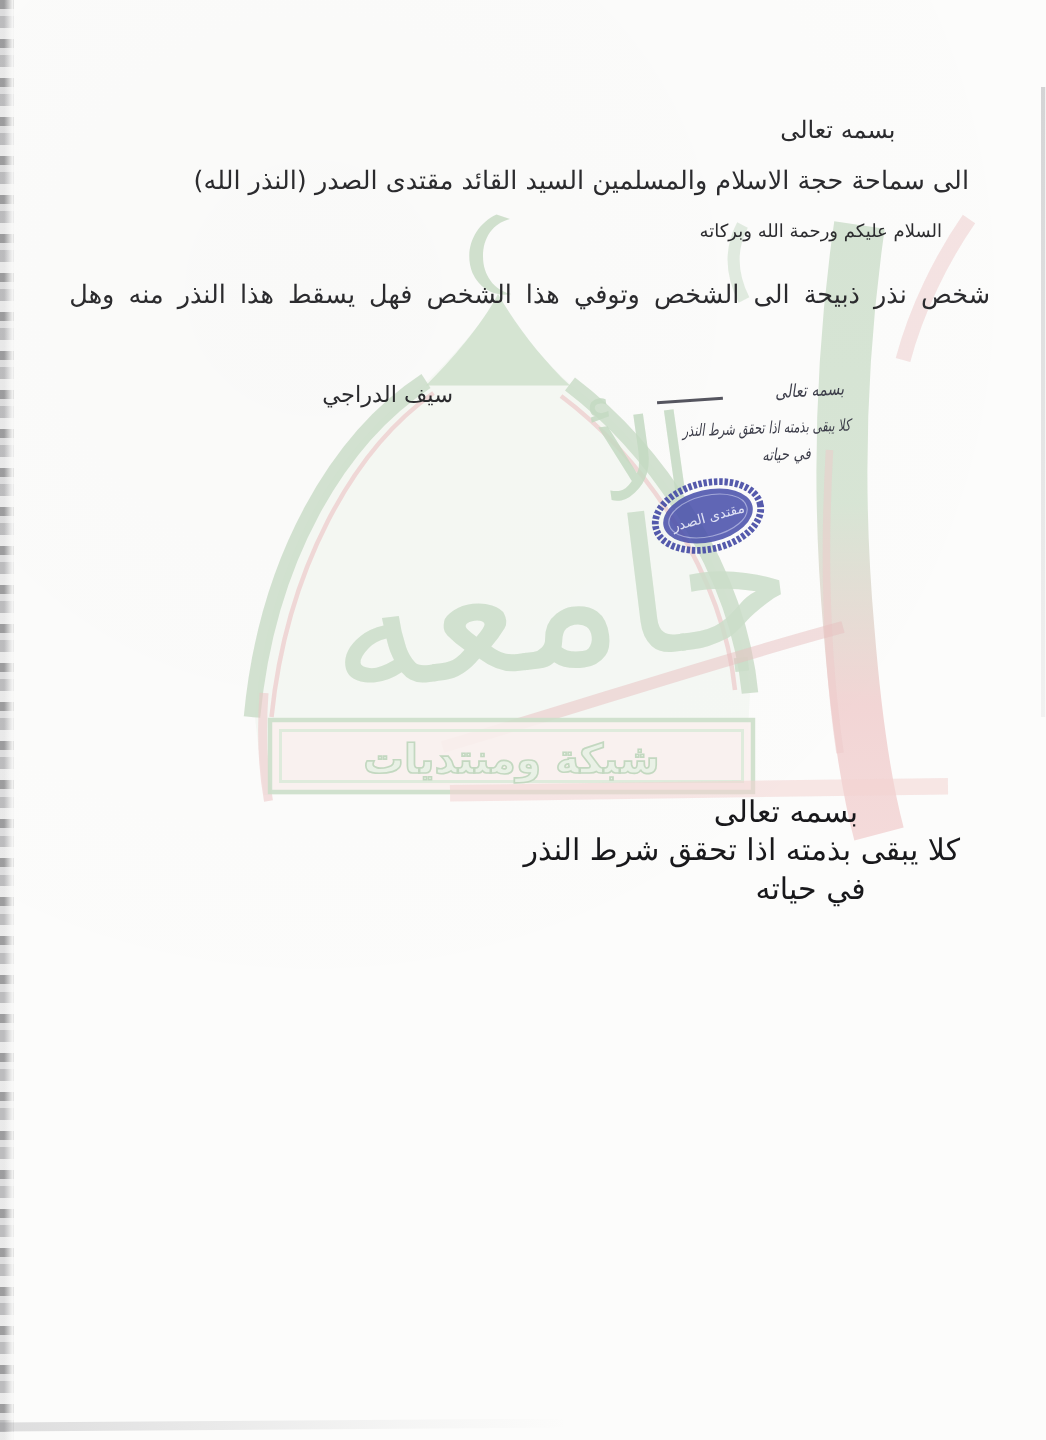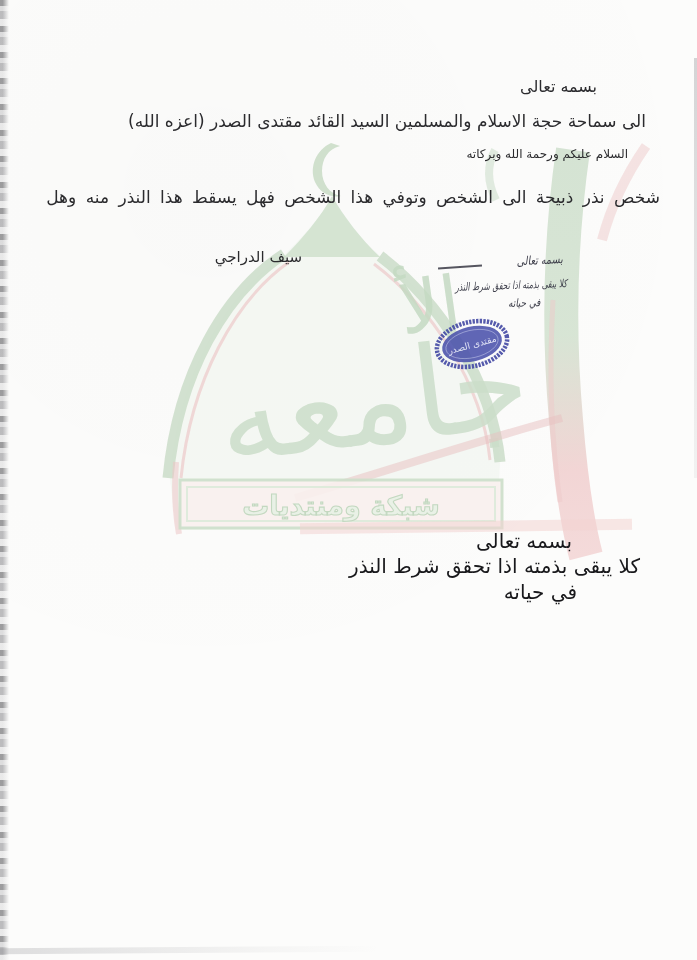--- a/index.html
+++ b/index.html
@@ -95,28 +95,28 @@
     <g>
       <rect x="180" y="480" width="322" height="48" fill="#faf1ef" stroke="#cddfca" stroke-width="3" opacity="0.9"></rect>
       <rect x="187" y="487" width="308" height="34" fill="none" stroke="#dcead9" stroke-width="2" opacity="0.9"></rect>
       <text x="341" y="515" font-size="27" font-weight="bold" fill="#e9f1e6" stroke="#c3d8c0" stroke-width="1.1" text-anchor="middle" font-family="DejaVu Sans, sans-serif">شبكة ومنتديات</text>
     </g>
     <rect x="300" y="521" width="332" height="11" fill="#f3d4d2" opacity="0.55" transform="rotate(-0.8 466 526)"></rect>
   </svg>
 
   <div class="t typed-top z4" style="right:100px;top:77px;font-size:16px;">بسمه تعالى</div>
 
-  <div class="t typed-top z4" style="right:51px;top:111px;">الى سماحة حجة الاسلام والمسلمين السيد القائد مقتدى الصدر (اعزه الله)</div>
+  <div class="t typed-top z4" style="right:51px;top:111px;">الى سماحة حجة الاسلام والمسلمين السيد القائد مقتدى الصدر (النذر الله)</div>
 
   <div class="t typed-top z4" style="right:69px;top:147px;font-size:12px;">السلام عليكم ورحمة الله وبركاته</div>
 
   <div class="t typed-top z4" style="right:37px;top:187px;word-spacing:4px;">شخص نذر ذبيحة الى الشخص وتوفي هذا الشخص فهل يسقط هذا النذر منه وهل</div>
 
 
-  <div class="t typed-top z4" style="right:395px;top:248px;font-size:15px;">سيف الدراجي</div>
+  <div class="t typed-top z4" style="right:395px;top:254px;font-size:15px;">سيف الدراجي</div>
 
   <div class="hw-flourish"></div>
   <div class="t hw z3" style="right:134px;top:252px;font-size:12px;transform:rotate(-3deg) scaleX(.8);">بسمه تعالى</div>
   <div class="t hw z3" style="right:130px;top:277px;font-size:11px;transform:rotate(-2deg) scaleX(.7);">كلا يبقى بذمته اذا تحقق شرط النذر</div>
   <div class="t hw z3" style="right:157px;top:296px;font-size:11px;transform:rotate(-2deg) scaleX(.8);">في حياته</div>
 
   <svg class="seal" viewBox="0 0 100 64">
     <ellipse cx="50" cy="32" rx="47" ry="29" fill="none" stroke="#474da6" stroke-width="6" stroke-dasharray="3 1.6"></ellipse>
     <ellipse cx="50" cy="32" rx="40" ry="23" fill="#4a50ab" opacity="0.95"></ellipse>
     <ellipse cx="50" cy="32" rx="35" ry="18" fill="none" stroke="#cdd2f0" stroke-width="1" opacity="0.6"></ellipse>

